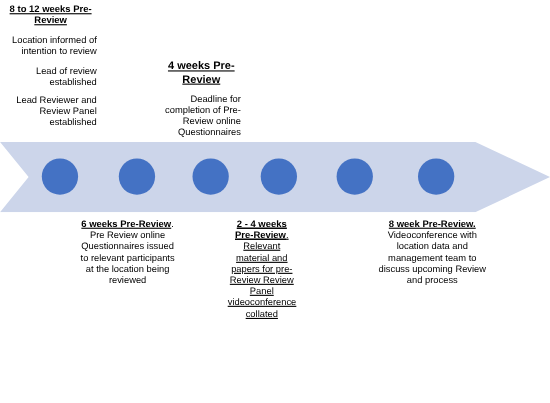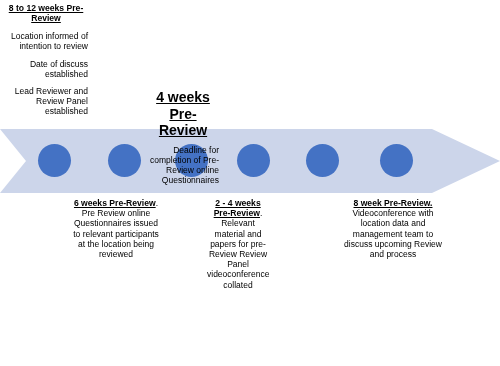--- a/index.html
+++ b/index.html
@@ -38,31 +38,31 @@
   .block .body-left{text-align:right;line-height:1.2;}
   .block .body-center{text-align:center;line-height:1.2;}
   .block .gap{margin-top:7px;}
 
   
   #b-8to12{left:4px;  top:3px;   width:84px;  font-size:8.5px;}
   #b-8to12 .hd{font-size:8.6px;}
   #b-8to12 .body-left{margin-top:8px;}
 
   #b-4w{left:147px; top:55px;  width:72px;  font-size:8.5px;}
-  #b-4w .hd{font-size:14px;margin-top:34px;}
+  #b-4w .hd{font-size:10px;}
   #b-4w .body-left{margin-top:6px;}
 
   #b-12w{left:273px; top:18px;  width:80px;  font-size:8.5px;}
   #b-12w .hd{font-size:8.6px;}
   #b-12w .body-left{margin-top:6px;}
 
   #b-6w{left:73px;  top:198px; width:86px;  font-size:8.5px;}
   #b-6w .hd{font-size:8.6px;}
 
-  #b-24w{left:207px; top:198px; width:62px;  font-size:8.5px;}
+  #b-24w{left:207px; top:198px; width:62px;  font-size:8.5px;text-decoration:underline;}
   #b-24w .hd{font-size:8.6px;}
 
   #b-1w{left:343px; top:198px; width:100px; font-size:8.5px;}
   #b-1w .hd{font-size:8.6px;}
 </style>
 </head>
 <body>
 
 <div id="stage">
 
@@ -76,21 +76,21 @@
   <div class="dot" style="left:108px"></div>
   <div class="dot" style="left:175px"></div>
   <div class="dot" style="left:237px"></div>
   <div class="dot" style="left:306px"></div>
   <div class="dot" style="left:380px"></div>
 
   <div class="block" id="b-8to12">
     <span class="hd">8 to 12 weeks Pre-Review</span>
     <div class="body-left">
       <p>Location informed of intention to review</p>
-      <p class="gap">Date of discuss established</p>
+      <p class="gap">Lead of review established</p>
       <p class="gap">Lead Reviewer and Review Panel established</p>
     </div>
   </div>
 
   <div class="block" id="b-4w">
     <span class="hd">4 weeks Pre-Review</span>
     <div class="body-left">
       <p>Deadline for completion of Pre-Review online Questionnaires</p>
     </div>
   </div>

